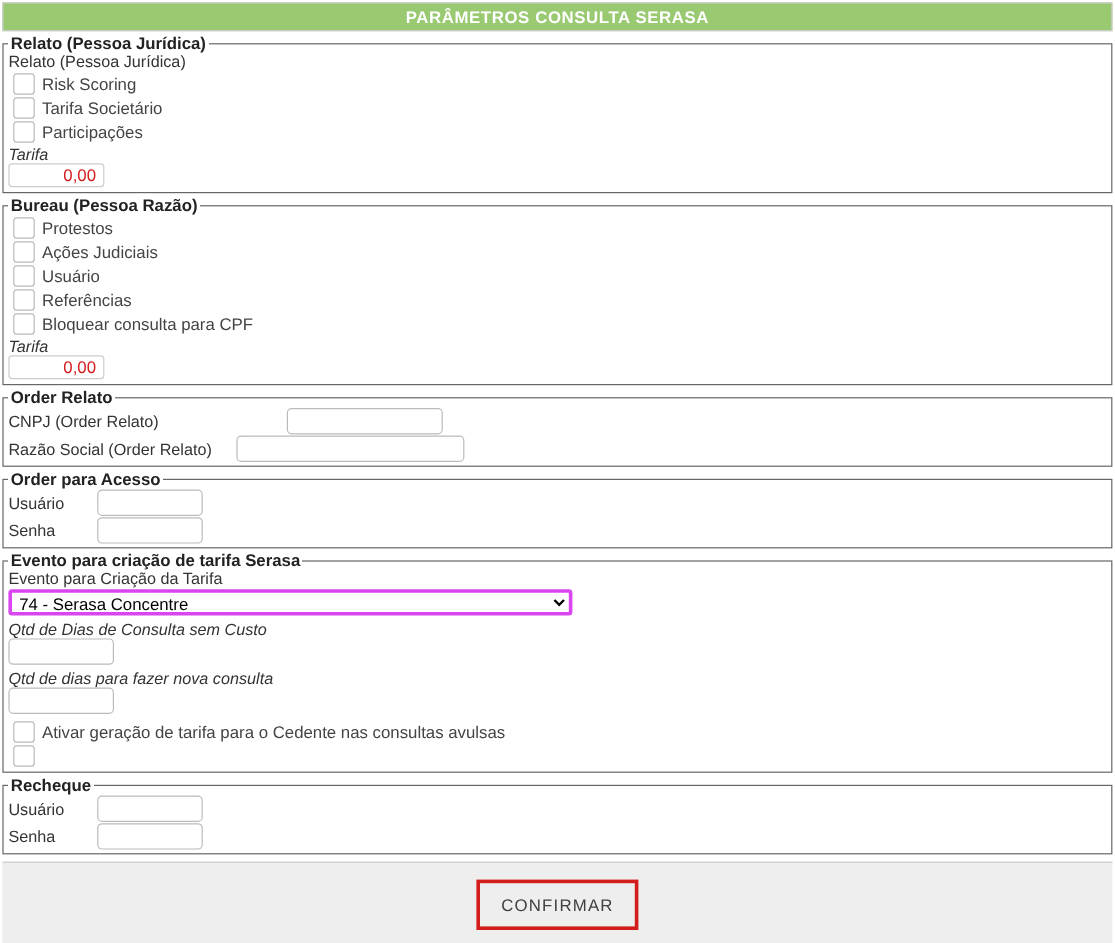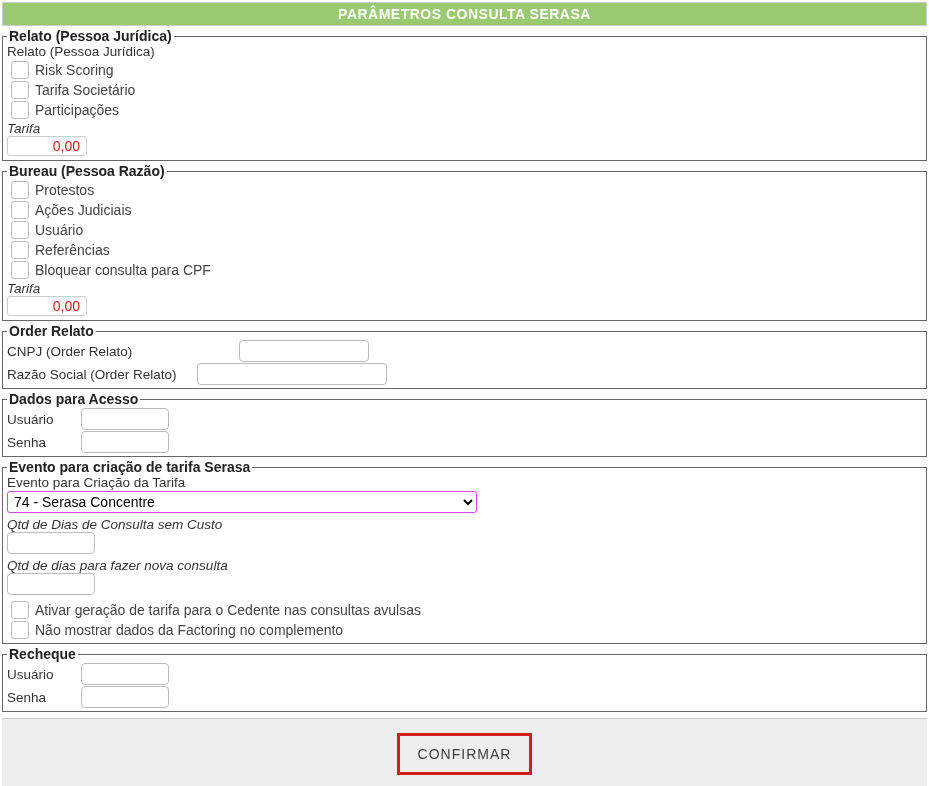--- a/index.html
+++ b/index.html
@@ -84,21 +84,21 @@
     border: 1px solid #bbb;
     border-radius: 4px;
     height: 22px;
     padding: 0 4px;
     font-size: 13px;
   }
   .inp-sm { width: 88px; }
   .inp-md { width: 130px; }
   .inp-lg { width: 190px; }
   select {
-    border: 1px solid #d946ef;
+    border: 3px solid #d946ef;
     border-radius: 3px;
     height: 22px;
     font-size: 14px;
     padding: 0 2px;
     background: #fff;
     width: 470px;
   }
   .btn-area {
     background: #eee;
     padding: 14px 0;
@@ -178,21 +178,21 @@
     <span class="field-label" style="width:212px">CNPJ (Order Relato)</span>
     <input type="text" class="inp-md" style="">
   </div>
   <div class="field-row">
     <span class="field-label">Razão Social (Order Relato)</span>
     <input type="text" class="inp-lg" style="">
   </div>
 </fieldset>
 
 <fieldset>
-  <legend>Dados para Acesso</legend>
+  <legend>Order para Acesso</legend>
   <div class="field-row">
     <span class="field-label" style="width:54px">Usuário</span>
     <input type="text" class="inp-sm" style="">
   </div>
   <div class="field-row">
     <span class="field-label" style="width:54px">Senha</span>
     <input type="password" class="inp-sm" style="">
   </div>
 </fieldset>
 
@@ -208,21 +208,20 @@
 
   <div class="tarifa-label" style="margin-top:4px">Qtd de dias para fazer nova consulta</div>
   <input type="text" class="inp-sm" style="">
 
   <div class="chk-row" style="margin-top:6px">
     <span class="chk"></span>
     <span class="chk-label">Ativar geração de tarifa para o Cedente nas consultas avulsas</span>
   </div>
   <div class="chk-row">
     <span class="chk"></span>
-    <span class="chk-label">Não mostrar dados da Factoring no complemento</span>
   </div>
 </fieldset>
 
 <fieldset>
   <legend>Recheque</legend>
   <div class="field-row">
     <span class="field-label" style="width:54px">Usuário</span>
     <input type="text" class="inp-sm" style="">
   </div>
   <div class="field-row">

